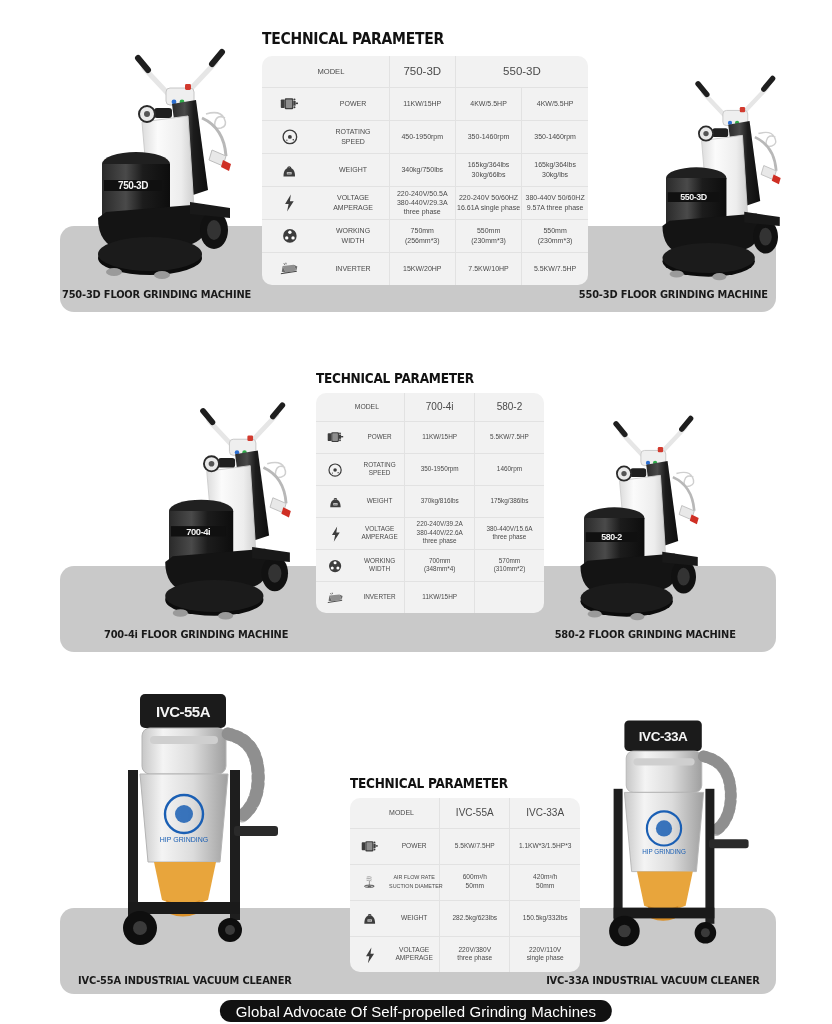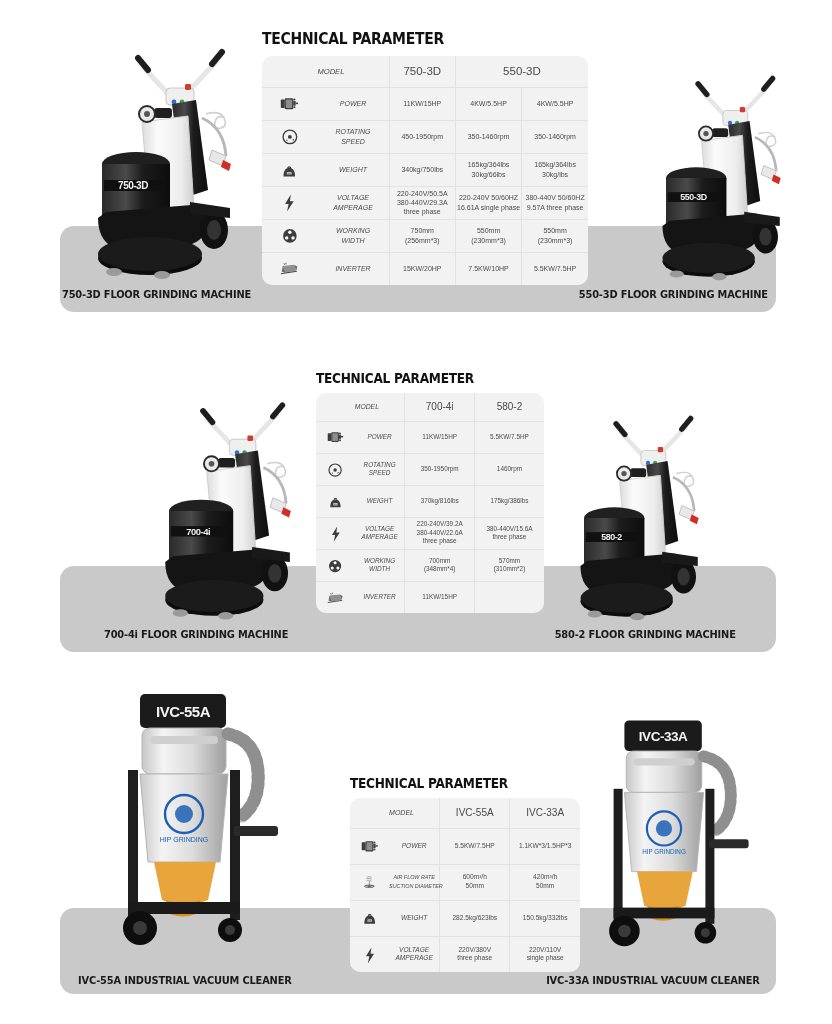--- a/index.html
+++ b/index.html
@@ -61,21 +61,21 @@
     color: #4a4a4a;
     text-align: center;
     vertical-align: middle;
     padding: 0;
     border: 0;
   }
   .rowline { border-top: 1px solid #e2e2e2 !important; }
   .vline   { border-left: 1px solid #e2e2e2 !important; }
 
   .icon-cell { width: 17%; text-align: center; }
-  .label-cell{ width: 22%; text-align: left; color:#4f4f4f;font-style:italic; }
+  .label-cell{ width: 22%; text-align: left; color:#4f4f4f; }
   .hdr { color:#333; }
 
   .ic { display:inline-block; vertical-align:middle; }
   .ic svg { display:block; }
 
   
   .ribbon {
     position: absolute;
     left: 50%;
     transform: translateX(-50%);
@@ -809,14 +809,17 @@
               <td class="rowline vline" style="font-size:6.6px;line-height:8.6px;">
                 <div class="ln">220V/110V</div>
                 <div class="ln">single phase</div>
               </td>
             </tr>
           </tbody>
         </table>
       </div>
   </div>
 
+  <div class="ribbon" style="top:1000px; height:22px; padding:0 16px;">
+    <span>Global Advocate Of Self-propelled Grinding Machines</span>
+  </div>
 
 </div>
 
 </body></html>

